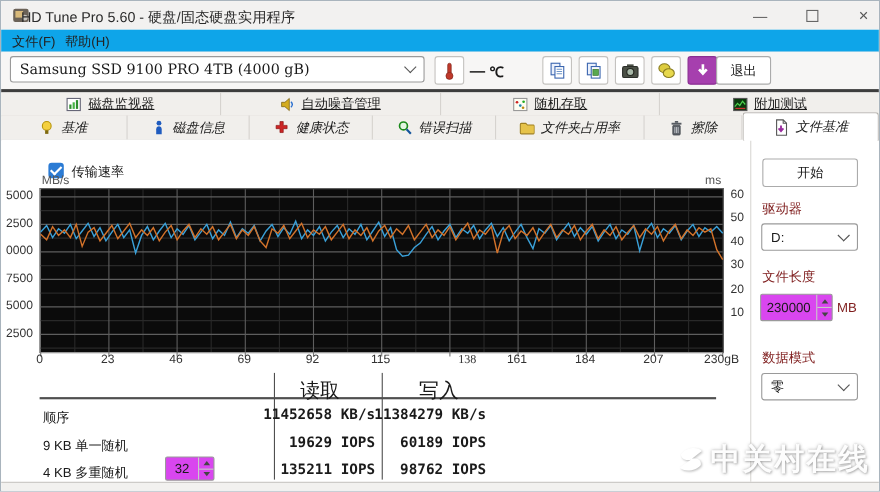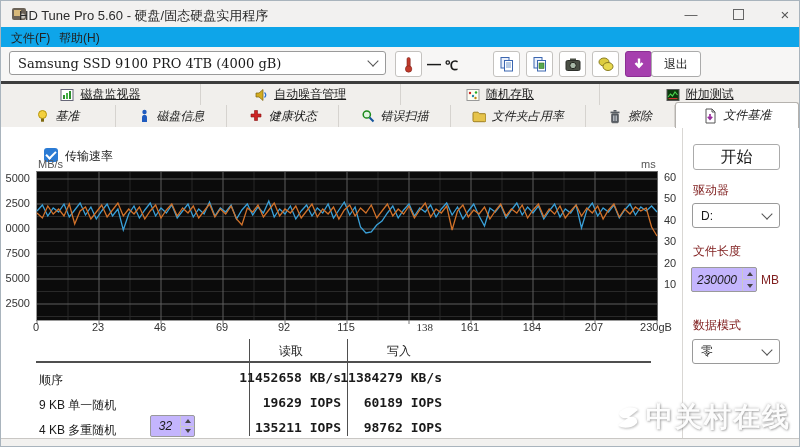--- a/index.html
+++ b/index.html
@@ -42,34 +42,34 @@
   .cb{position:absolute;left:43px;top:21px;width:14px;height:14px;background:#2b7bd4;border-radius:3px;display:flex;align-items:center;justify-content:center;}
   .cb .mark{width:8px;height:4px;border-left:2px solid #fff;border-bottom:2px solid #fff;transform:rotate(-45deg);margin-top:-2px;}
   .cb-label{position:absolute;left:64px;top:21px;font-size:12px;}
   
   .axis-unit{position:absolute;font-size:11px;color:#555;}
   .chart{position:absolute;left:35px;top:44px;width:620px;height:148px;background:#0b0b0b;
      border:1px solid #666;border-left-color:#9a9a9a;border-bottom-color:#9a9a9a;box-sizing:content-box;}
   .chart svg{overflow:visible;display:block;}
   .tick{position:absolute;font-size:11px;color:#333;white-space:nowrap;}
   
-  .btn{background:#fff;border:1px solid #ababab;border-radius:3px;display:flex;align-items:center;justify-content:center;font-size:16px;box-sizing:border-box;}
+  .btn{background:#fff;border:1px solid #ababab;border-radius:3px;display:flex;align-items:center;justify-content:center;font-size:12px;box-sizing:border-box;}
   .panel-label{position:absolute;font-size:12px;color:#7f1d1d;}
   .select{position:absolute;background:#fff;border:1px solid #9a9a9a;border-radius:3px;display:flex;align-items:center;
      padding:0 8px;box-sizing:border-box;font-size:12px;}
   .select .txt{flex:1;}
-  .spin{position:absolute;background:#c4b5fd;border:1px solid #9a9a9a;border-radius:2px;display:flex;box-sizing:border-box;font-style:italic;}
+  .spin{position:absolute;background:#d946ef;border:1px solid #9a9a9a;border-radius:2px;display:flex;box-sizing:border-box;}
   .spin .val{flex:1;display:flex;align-items:center;justify-content:center;font-size:12px;}
   .spin .arrows{width:13px;border-left:1px solid #c9c9c9;display:flex;flex-direction:column;}
   .spin .arrows div{flex:1;display:flex;align-items:center;justify-content:center;}
   .tri-up{width:0;height:0;border-left:3px solid transparent;border-right:3px solid transparent;border-bottom:4px solid #444;}
   .tri-down{width:0;height:0;border-left:3px solid transparent;border-right:3px solid transparent;border-top:4px solid #444;}
   
   .tbl-line{position:absolute;background:#4f4f4f;}
-  .tbl-header{position:absolute;font-size:12px;transform:translateX(-50%);}
+  .tbl-header{position:absolute;font-size:18px;transform:translateX(-50%);}
   .row-label{position:absolute;left:38px;font-size:12px;white-space:nowrap;}
   .row-val{position:absolute;font-family:"DejaVu Sans Mono",monospace;font-size:13px;font-weight:bold;white-space:nowrap;}
   
   .watermark{position:absolute;right:8px;top:272px;display:flex;align-items:center;gap:2px;
      color:rgba(255,255,255,0.97);font-size:27px;font-weight:bold;letter-spacing:2px;
      text-shadow:0 0 3px rgba(90,90,90,0.45),1px 1px 2px rgba(90,90,90,0.35);}
   .footer{position:absolute;left:0;top:311px;width:100%;height:10px;background:#f2f1ef;border-top:1px solid #c9c7c4;}
 </style>
 </head>
 <body>

